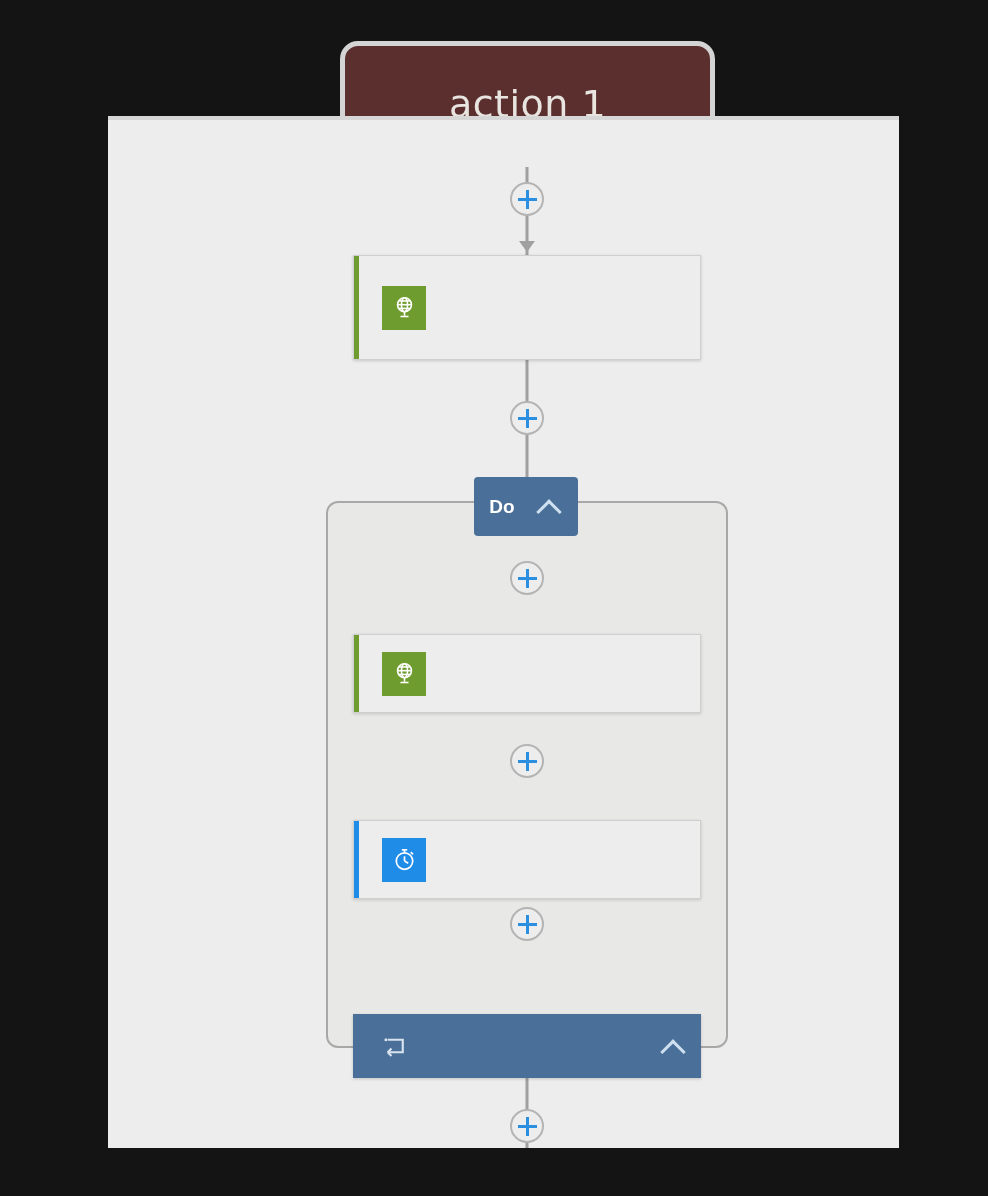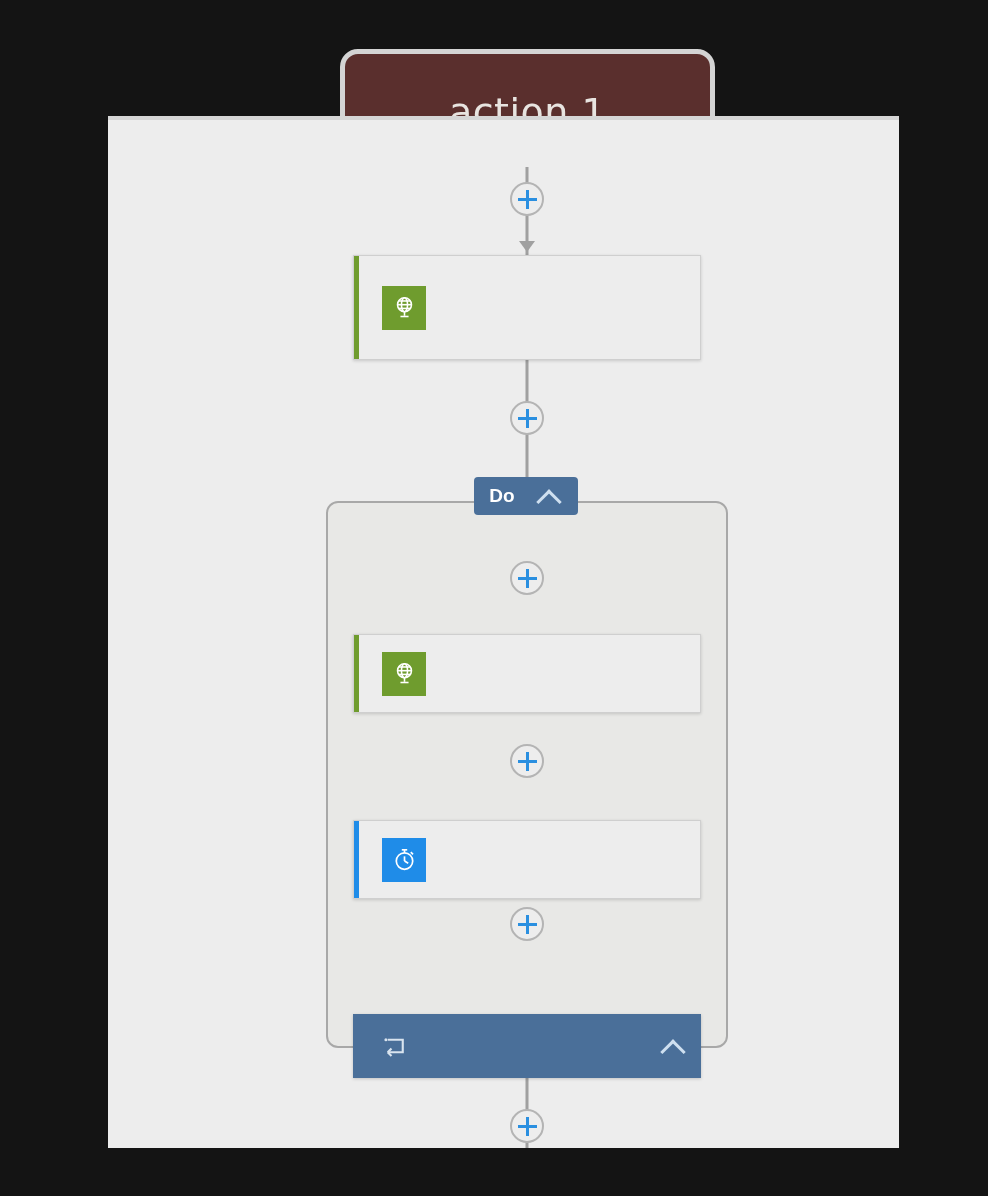--- a/index.html
+++ b/index.html
@@ -156,21 +156,21 @@
 
   .loop-icon { width: 30px; height: 30px; margin-left: 26px; flex: 0 0 30px; }
   .loop-icon svg { width: 30px; height: 30px; }
 </style>
 </head>
 <body>
 
 <div id="root">
 
   <div class="redact" style="left:340px; top:41px; width:375px; height:126px; border-radius:18px;
-              justify-content:center; font-size:38px;margin-top:8px;">
+              justify-content:center; font-size:38px;">
     <span>action 1</span>
   </div>
 
   <div class="canvas">
 
     <div class="vline" style="left:419px; top:47px; height:90px;"></div>
     <div class="plus" style="left:419px; top:62px;"></div>
     <div class="arrowhead" style="left:419px; top:121px;"></div>
 
     <div class="card" style="left:245px; top:135px; width:348px; height:105px;">
@@ -191,21 +191,21 @@
     <div class="redact" style="left:325px; top:150px; width:243px; height:73px;
                 justify-content:center; font-size:31px;">
       <span>action 2</span>
     </div>
 
     <div class="vline" style="left:419px; top:240px; height:123px;"></div>
     <div class="plus" style="left:419px; top:281px;"></div>
 
     <div class="scope" style="left:218px; top:381px; width:402px; height:547px;"></div>
 
-    <div class="scope-header" style="left:366px; top:357px; width:104px; height:38px;">
+    <div class="scope-header" style="left:366px; top:357px; width:104px; height:59px;">
       <span>Do</span>
       <span class="chev"></span>
     </div>
 
     <div class="vline" style="left:419px; top:402px; height:115px;"></div>
     <div class="plus" style="left:419px; top:441px;"></div>
 
     <div class="card" style="left:245px; top:514px; width:348px; height:79px;">
       <div class="accent green"></div>
       <div class="conn-icon green">

